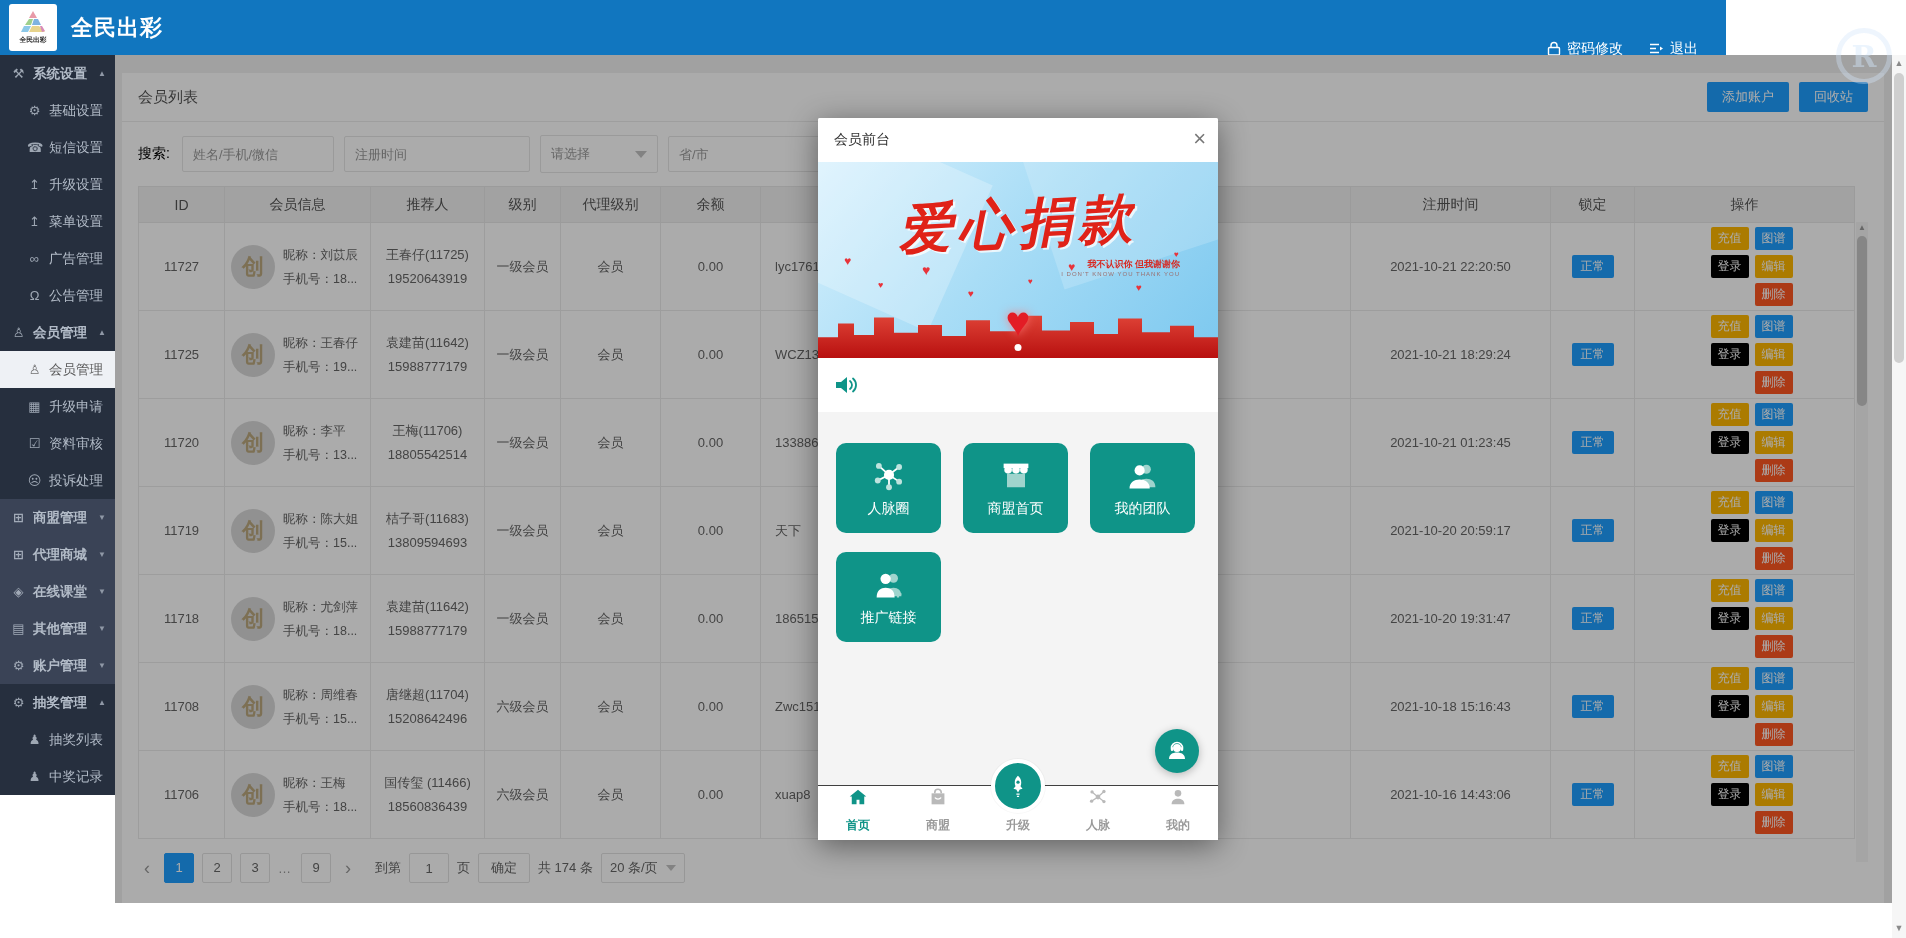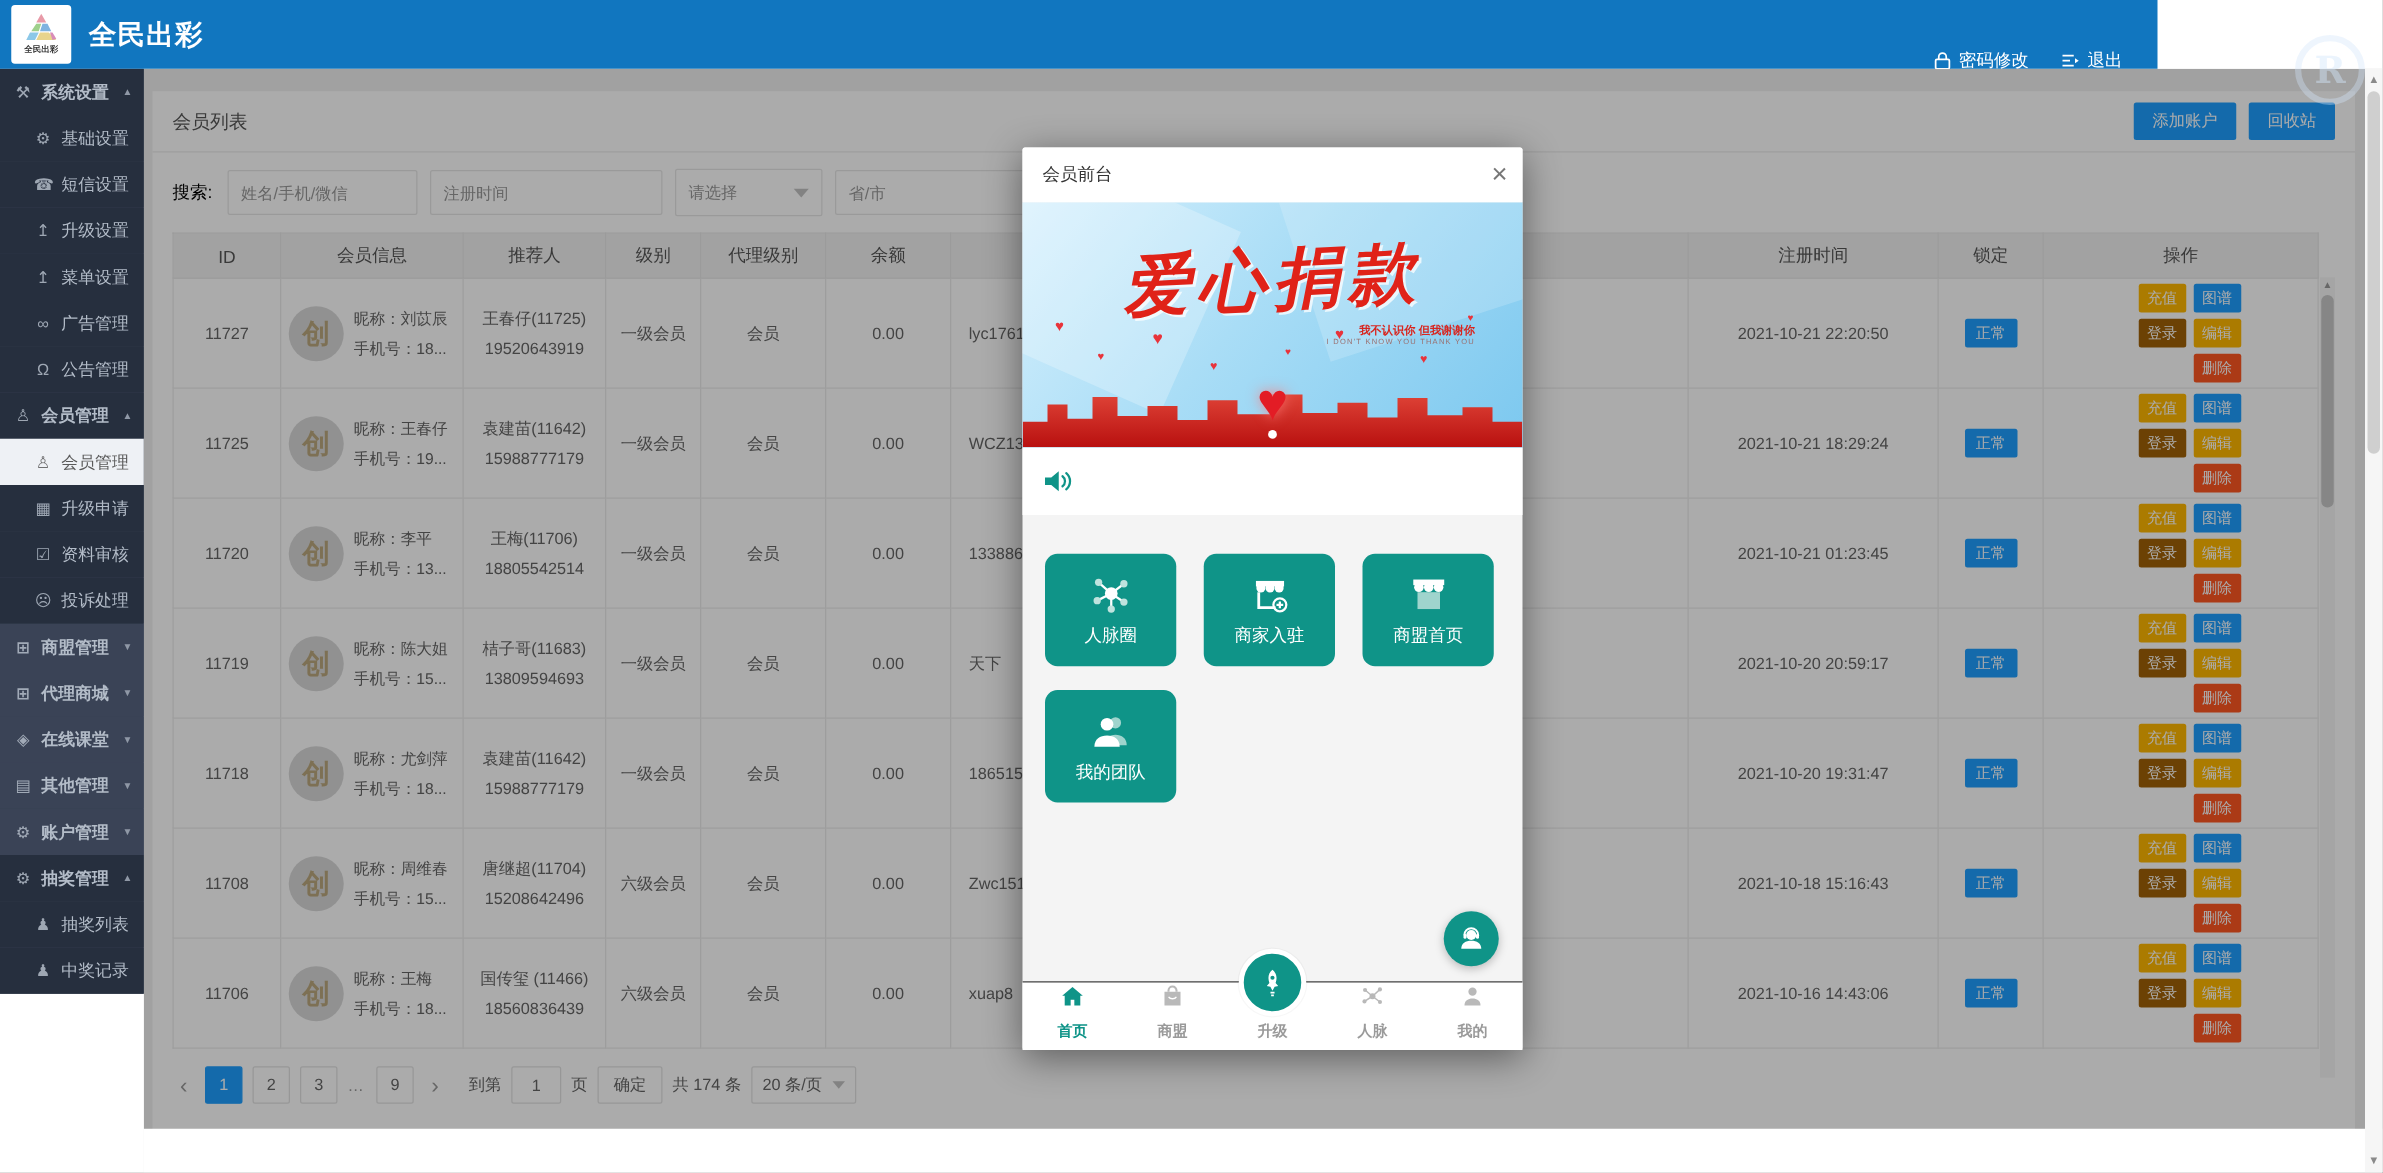--- a/index.html
+++ b/index.html
@@ -50,21 +50,21 @@
   table { border-collapse:collapse; table-layout:fixed; width:1716px; }
   th { background:#f2f2f2; height:36px; font-weight:400; color:#555; font-size:14px; border:1px solid #e8e8e8; }
   td { height:88px; text-align:center; color:#666; font-size:13px; border:1px solid #ebebeb; background:#fff; overflow:hidden; white-space:nowrap; }
   .info-cell { display:flex; align-items:center; gap:8px; padding-left:6px; }
   .avatar { width:44px; height:44px; min-width:44px; border-radius:50%; background:#d9d9d9; display:flex; align-items:center; justify-content:center; color:#bba87e; font-size:22px; font-weight:bold; }
   .nick-lines { text-align:left; line-height:24px; font-size:12.5px; }
   .ref-lines { line-height:24px; }
   .badge { display:inline-block; padding:3px 9px; background:#1e9fff; color:#fff; border-radius:2px; font-size:12px; cursor:pointer; }
   .actions { width:96px; margin:0 auto; display:flex; flex-wrap:wrap; gap:5px 6px; justify-content:flex-end;align-items:center; }
   .act { border:none; color:#fff; font-size:12px; padding:3px 7px; border-radius:2px; cursor:pointer; font-family:inherit; }
-  .act-0,.act-3 { background:#ffb800; } .act-1 { background:#1e9fff; } .act-2 { background:#a16207; } .act-4 { background:#ff5722; }
+  .act-0,.act-3 { background:#ffb800; } .act-1 { background:#1e9fff; } .act-2 { background:#000000; } .act-4 { background:#ff5722; }
 
   
   .v-scroll { position:absolute; right:0; top:36px; width:12px; height:640px; background:#f6f6f6; }
   .v-scroll .arr { color:#9a9a9a; font-size:8px; text-align:center; line-height:12px; height:12px; }
   .v-thumb { position:absolute; left:1px; top:14px; width:10px; height:170px; background:#c8c8c8; border-radius:5px; }
 
   
   .pagination { display:flex; align-items:center; gap:8px; margin:14px 16px; font-size:13px; color:#666; }
   .pg-chevron { color:#999; font-size:18px; padding:0 6px; cursor:pointer; }
   .pg-box { min-width:30px; height:30px; line-height:28px; text-align:center; border:1px solid #e2e2e2; background:#fff; border-radius:2px; cursor:pointer; padding:0 6px; }
@@ -633,48 +633,46 @@
             <circle cx="7" cy="7" r="2.6" fill="#bfe3de"></circle>
               <circle cx="25" cy="8" r="2.6" fill="#bfe3de"></circle>
             <circle cx="6" cy="20" r="2.6" fill="#bfe3de"></circle>
               <circle cx="25" cy="21" r="2.6" fill="#bfe3de"></circle>
             <circle cx="16" cy="26" r="2.6" fill="#bfe3de"></circle>
           </svg>
           <span class="tile-label">人脉圈</span>
         </div>
         <div class="tile">
           <svg width="36" height="36" viewBox="0 0 32 32">
-            <rect x="6" y="6" width="20" height="4" fill="#fff"></rect>
-            <circle cx="9.5" cy="11" r="3.2" fill="#fff"></circle>
-              <circle cx="16" cy="11" r="3.2" fill="#fff"></circle>
-              <circle cx="22.5" cy="11" r="3.2" fill="#fff"></circle>
-            <path d="M8 14v11h12" stroke="#fff" stroke-width="2" fill="none"></path>
-            <circle cx="23" cy="23" r="4.6" fill="none" stroke="#fff" stroke-width="1.6"></circle>
-            <path d="M23 20.6v4.8M20.6 23h4.8" stroke="#fff" stroke-width="1.6"></path>
-          </svg>
-          <span class="tile-label">商家入驻</span>
-        </div>
-        <div class="tile">
-          <svg width="36" height="36" viewBox="0 0 32 32">
             <rect x="5" y="5" width="22" height="4" fill="#fff"></rect>
             <circle cx="9" cy="10.5" r="3.4" fill="#fff"></circle>
               <circle cx="16" cy="10.5" r="3.4" fill="#fff"></circle>
               <circle cx="23" cy="10.5" r="3.4" fill="#fff"></circle>
             <rect x="8" y="14" width="16" height="12" fill="#9fd4cd"></rect>
           </svg>
           <span class="tile-label">商盟首页</span>
         </div>
         <div class="tile">
           <svg width="36" height="36" viewBox="0 0 32 32">
             <circle cx="19" cy="10" r="4" fill="#9fd4cd"></circle>
             <path d="M11 26c0-5 3.5-7.5 8-7.5s8 2.5 8 7.5z" fill="#9fd4cd"></path>
             <circle cx="13" cy="11" r="4.5" fill="#fff"></circle>
             <path d="M4 27c0-5.5 4-8 9-8s9 2.5 9 8z" fill="#fff"></path>
           </svg>
           <span class="tile-label">我的团队</span>
+        </div>
+        <div class="tile">
+          <svg width="36" height="36" viewBox="0 0 32 32">
+            <circle cx="20" cy="10" r="4" fill="#9fd4cd"></circle>
+            <path d="M13 26c0-5 3-7.5 7-7.5s7 2.5 7 7.5z" fill="#9fd4cd"></path>
+            <circle cx="13" cy="10.5" r="4.6" fill="#fff"></circle>
+            <path d="M5 27c0-6 3.6-8.5 8-8.5s8 2.5 8 8.5z" fill="#fff"></path>
+            <path d="M24 21v6M21 24h6" stroke="#9fd4cd" stroke-width="2"></path>
+          </svg>
+          <span class="tile-label">推广链接</span>
         </div>
       </div>
 
       <div class="float-service">
         <svg width="24" height="24" viewBox="0 0 24 24">
           <circle cx="12" cy="9" r="4" fill="#fff"></circle>
           <path d="M4 20c0-4.5 3.5-6.5 8-6.5s8 2 8 6.5z" fill="#fff"></path>
           <path d="M6.5 9a5.5 5.5 0 0 1 11 0" stroke="#fff" stroke-width="1.6" fill="none"></path>
           <rect x="15.8" y="8" width="2.4" height="4" rx="1.2" fill="#fff"></rect>
           <rect x="5.8" y="8" width="2.4" height="4" rx="1.2" fill="#fff"></rect>

